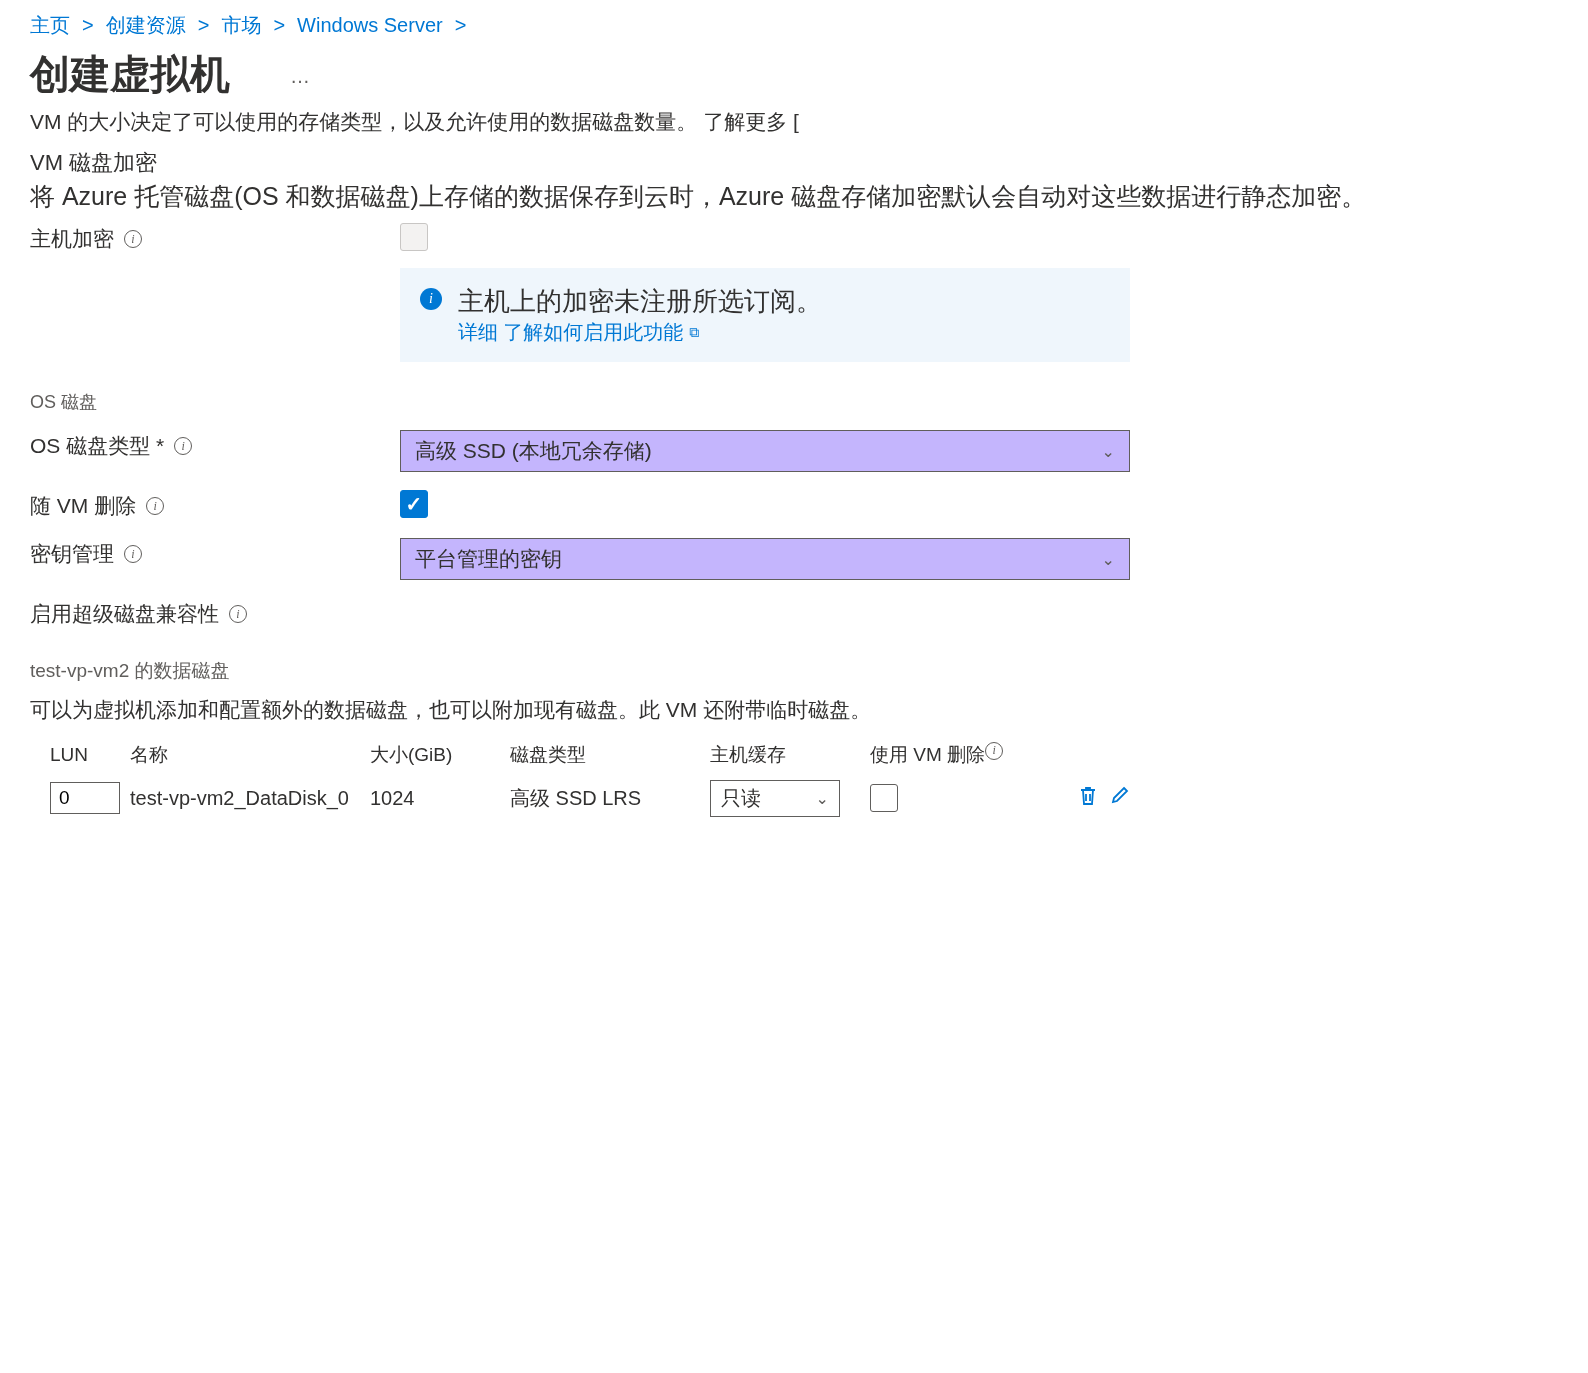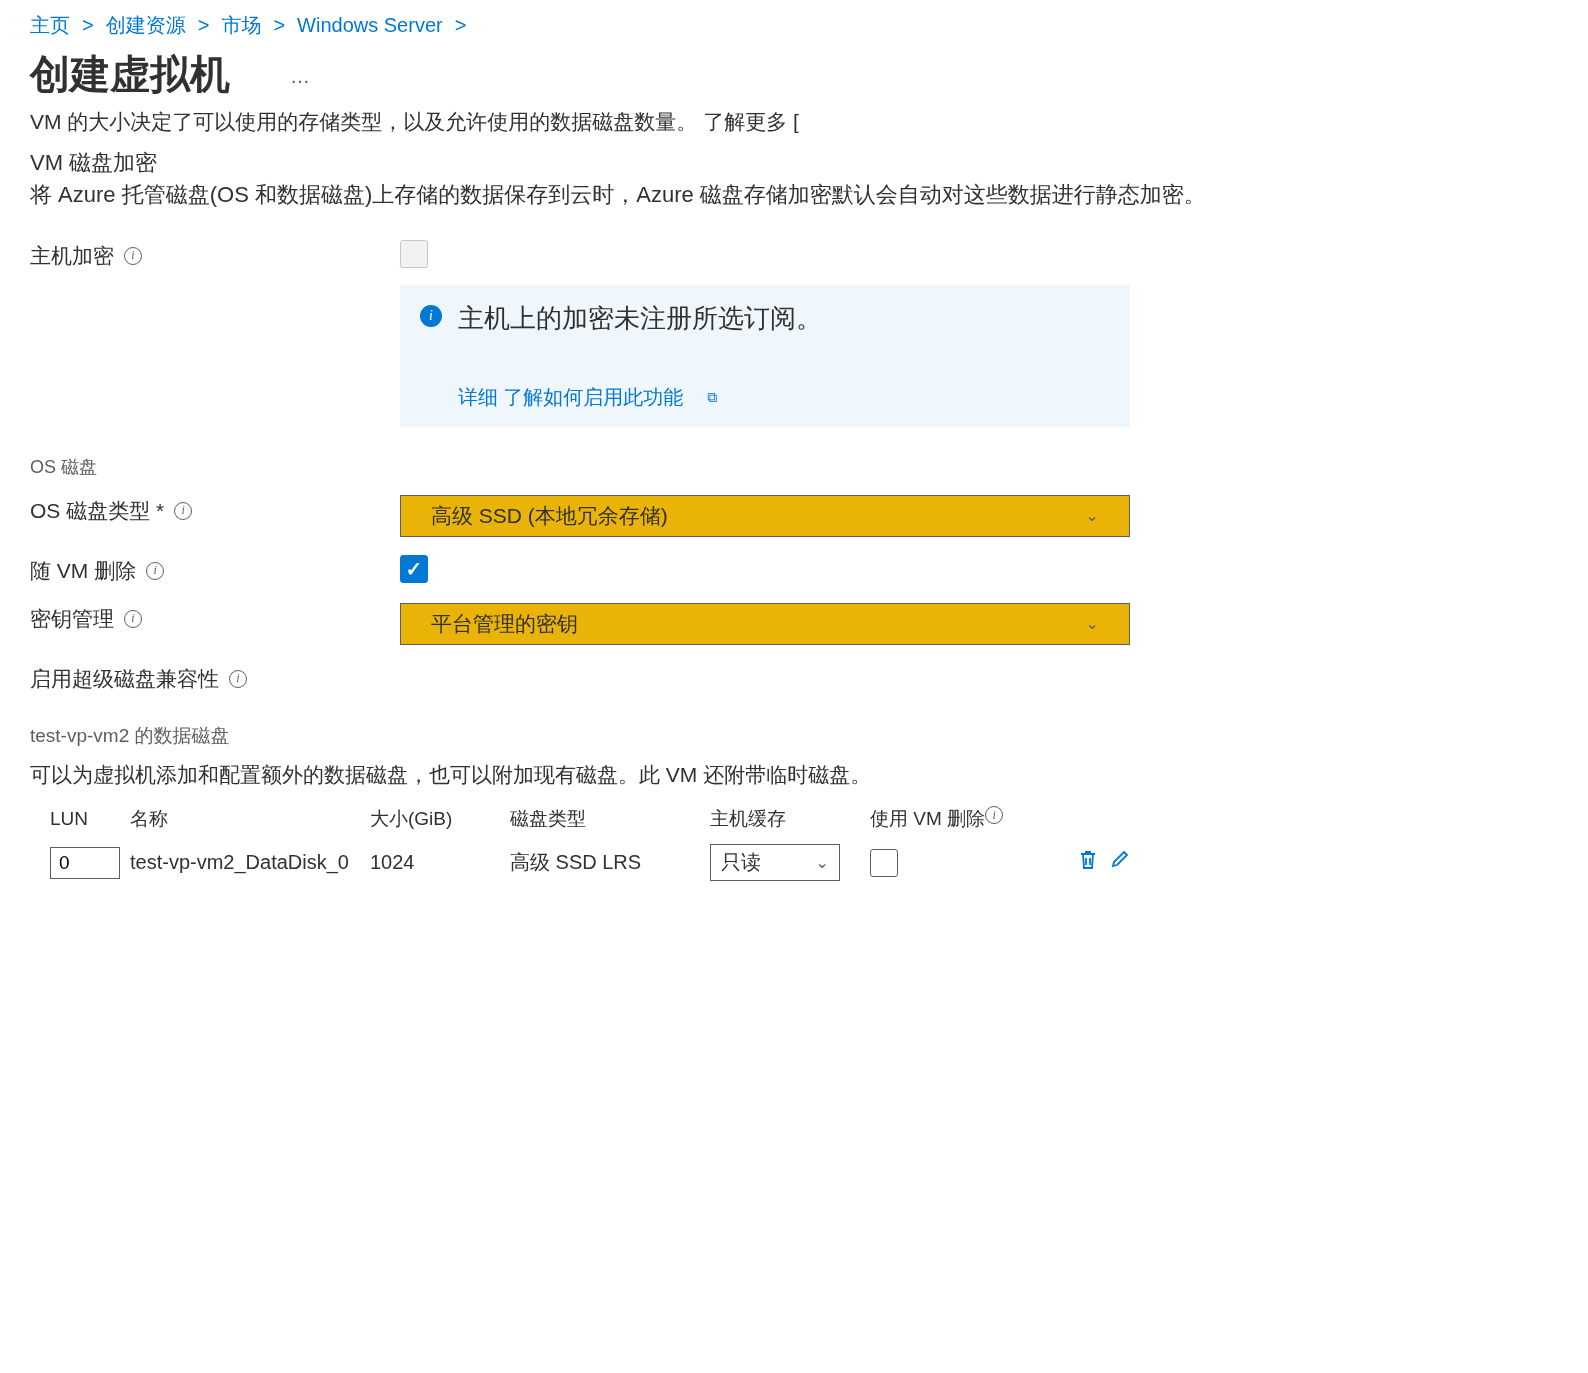--- a/index.html
+++ b/index.html
@@ -50,24 +50,24 @@
     .learn-more {
       color: #323130;
     }
     h2.section-title {
       font-size: 22px;
       font-weight: 400;
       color: #323130;
       margin-top: 4px;
     }
     .section-desc {
-      font-size: 22px;
+      font-size: 25px;
       color: #323130;
       line-height: 1.5;
-      margin-bottom: 29px;
+      margin-bottom: 8px;
     }
     .form-row {
       display: flex;
       align-items: flex-start;
       margin-bottom: 18px;
     }
     .form-label {
       width: 370px;
       flex-shrink: 0;
       font-size: 21px;
@@ -145,41 +145,40 @@
     .info-box-text {
       font-size: 26px;
       color: #323130;
     }
     .info-box-link {
       color: #0078d4;
       text-decoration: none;
       font-size: 20px;
       display: inline-flex;
       align-items: center;
-      gap: 24px;
-      margin-top: 48px;
+      gap: 6px;
     }
     .ext-link-icon {
       font-size: 14px;
       color: #0078d4;
     }
     .sub-section-label {
       font-size: 18px;
       color: #605e5c;
       margin: 28px 0 16px 0;
     }
     .dropdown {
       border: 1.5px solid #605e5c;
-      padding: 6px 30px;
+      padding: 6px 14px;
       display: flex;
       align-items: center;
       justify-content: space-between;
       font-size: 21px;
       color: #323130;
-      background: #eab308;
+      background: #c4b5fd;
       cursor: pointer;
     }
     .dropdown-chevron {
       font-size: 16px;
       color: #605e5c;
     }
     .hint-text {
       font-size: 20px;
       color: #323130;
       margin-top: 6px;

